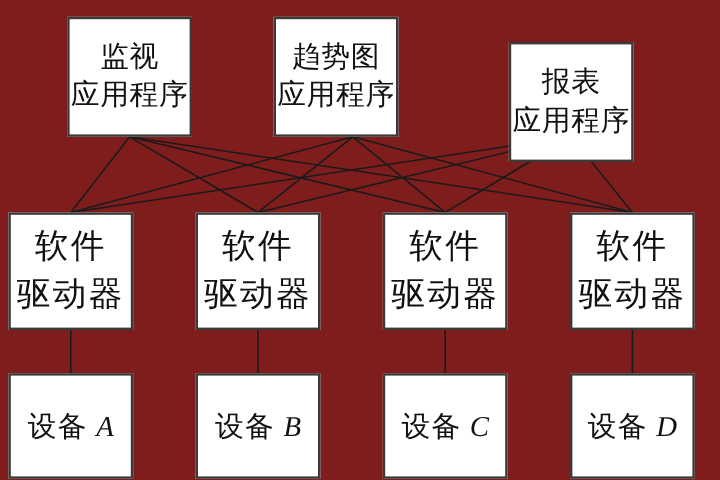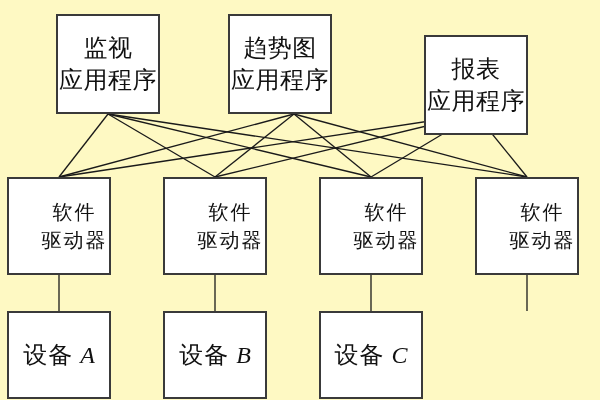--- a/index.html
+++ b/index.html
@@ -4,21 +4,21 @@
 <style>
   html, body {
     margin: 0;
     padding: 0;
     background: #ffffff;
   }
   #stage {
     position: relative;
     width: 600px;
     height: 400px;
-    background: #fef9c3;
+    background: #7f1d1d;
     overflow: hidden;
     font-family: "Liberation Serif", serif;
   }
   #edges {
     position: absolute;
     left: 0;
     top: 0;
     width: 600px;
     height: 400px;
     z-index: 0;
@@ -41,24 +41,23 @@
     height: 100px;
     top: 14px;
     font-size: 24px;
     line-height: 1.35;
     letter-spacing: 0.5px;
   }
   .driver {
     width: 104px;
     height: 98px;
     top: 177px;
-    font-size: 20px;
+    font-size: 28px;
     line-height: 1.42;
     letter-spacing: 2px;
-    padding-left: 31px;
   }
   .device {
     width: 104px;
     height: 88px;
     top: 311px;
     font-size: 24px;
     letter-spacing: 1px;
   }
   .a0 { left: 56px; }
   .a1 { left: 228px; }
@@ -128,13 +127,16 @@
 
   <div class="node device c0" id="device-0">
     <div><span>设备</span><span class="letter">A</span></div>
   </div>
   <div class="node device c1" id="device-1">
     <div><span>设备</span><span class="letter">B</span></div>
   </div>
   <div class="node device c2" id="device-2">
     <div><span>设备</span><span class="letter">C</span></div>
   </div>
+  <div class="node device c3" id="device-3">
+    <div><span>设备</span><span class="letter">D</span></div>
+  </div>
 </div>
 
 </body></html>

